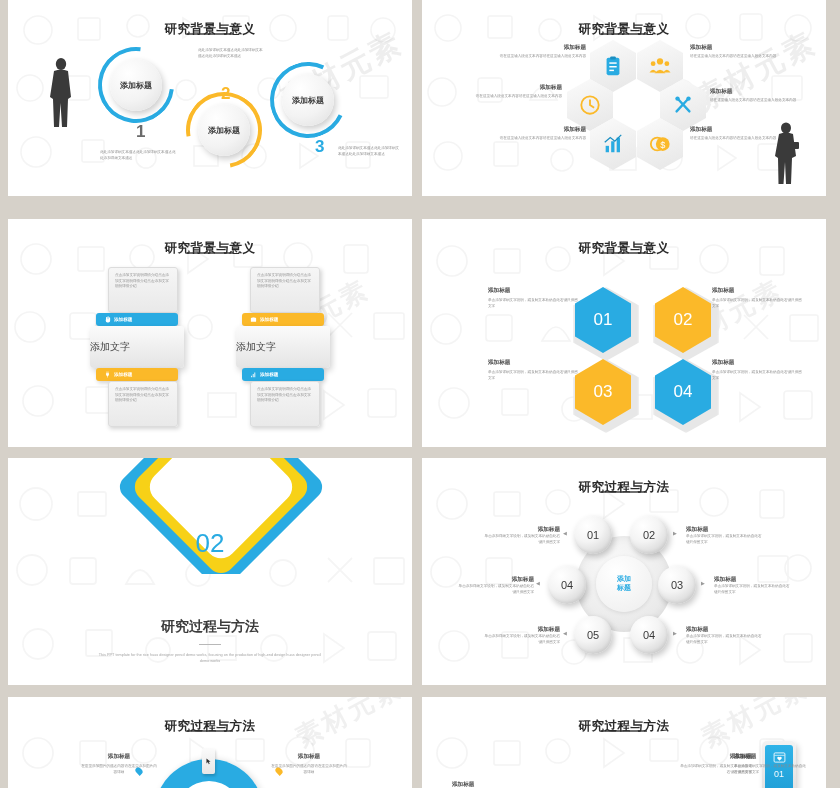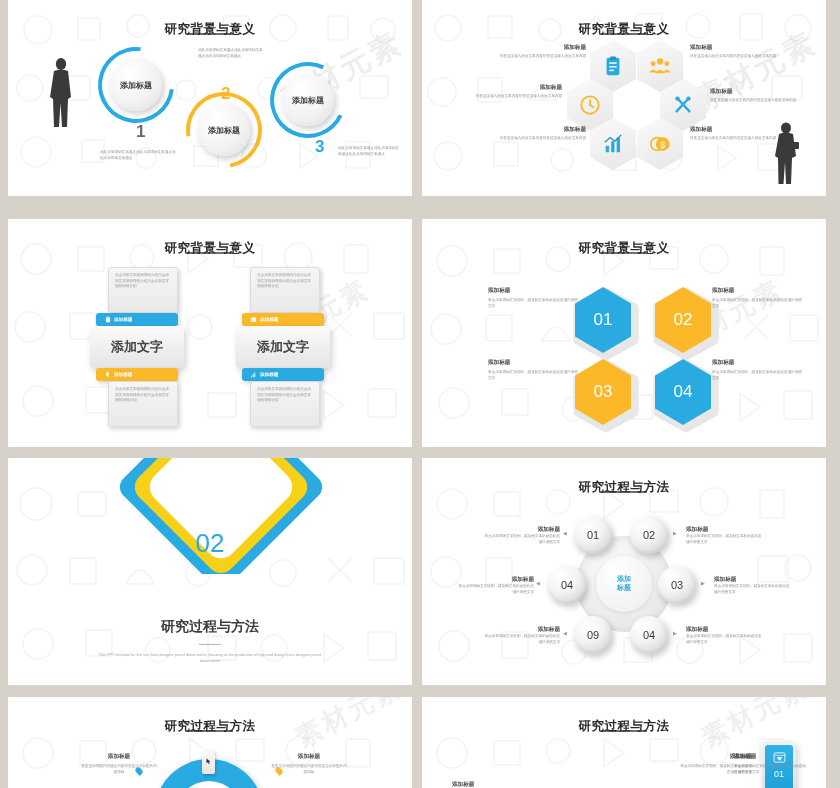--- a/index.html
+++ b/index.html
@@ -108,22 +108,22 @@
     display: flex; align-items: center; gap: 3px;
     padding-left: 8px;
     color: #fff; font-size: 4.6px; font-weight: bold;
   }
   .card-bar svg { width: 7px; height: 7px; flex: none; }
   .card-main {
     position: absolute;
     background: linear-gradient(180deg,#fbfbfb,#e4e4e4);
     border-radius: 4px;
     box-shadow: 2px 3px 6px rgba(0,0,0,.18);
-    display: flex; align-items: center; justify-content: center;
-    font-size: 13px; color: #444; font-weight: bold;
+    display: flex; align-items: center; 
+    font-size: 10px; color: #444; font-weight: normal;
   }
 
   
   .hex4wrap { position: absolute; width: 66px; height: 74px; }
   .hex4shadow{
     position:absolute; inset:0;
     background: #e7e7e7;
     clip-path: polygon(50% 0%, 100% 25%, 100% 75%, 50% 100%, 0% 75%, 0% 25%);
     transform: translate(3px,4px);
     filter: blur(1px);
@@ -624,21 +624,21 @@
     <div class="ball" style="left:208px; top:58px;">
       <span>02</span>
       </div>
     <div class="ball" style="left:236px; top:108px;">
       <span>03</span>
       </div>
     <div class="ball" style="left:208px; top:158px;">
       <span>04</span>
       </div>
     <div class="ball" style="left:152px; top:158px;">
-      <span>09</span>
+      <span>05</span>
       </div>
     <div class="ball" style="left:126px; top:108px;">
       <span>04</span>
       </div>
 
     <div class="arw" style="left:141px; top:72px;">◀</div>
     <div class="arw" style="left:251px; top:72px;">▶</div>
     <div class="arw" style="left:279px; top:122px;">▶</div>
     <div class="arw" style="left:251px; top:172px;">▶</div>
     <div class="arw" style="left:141px; top:172px;">◀</div>

